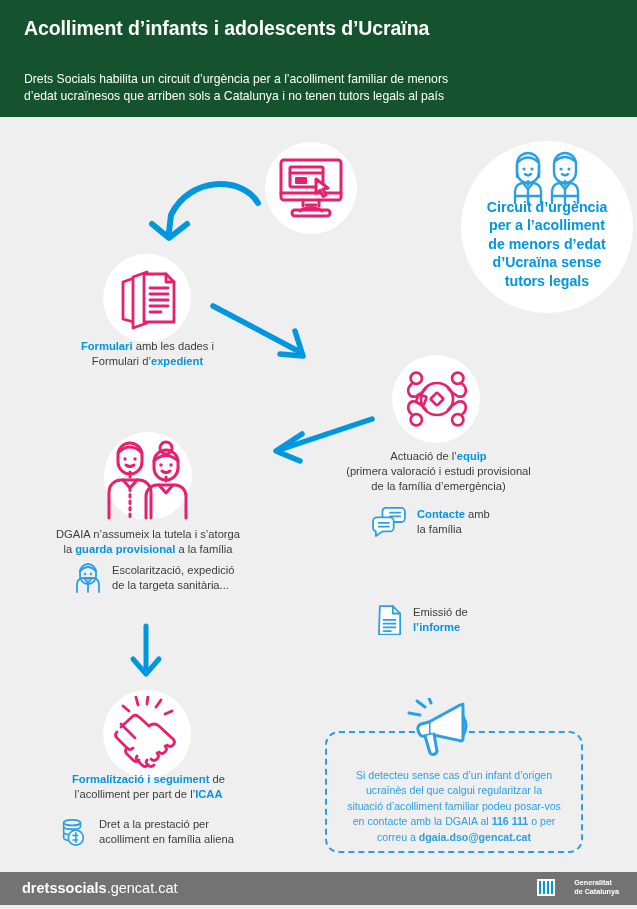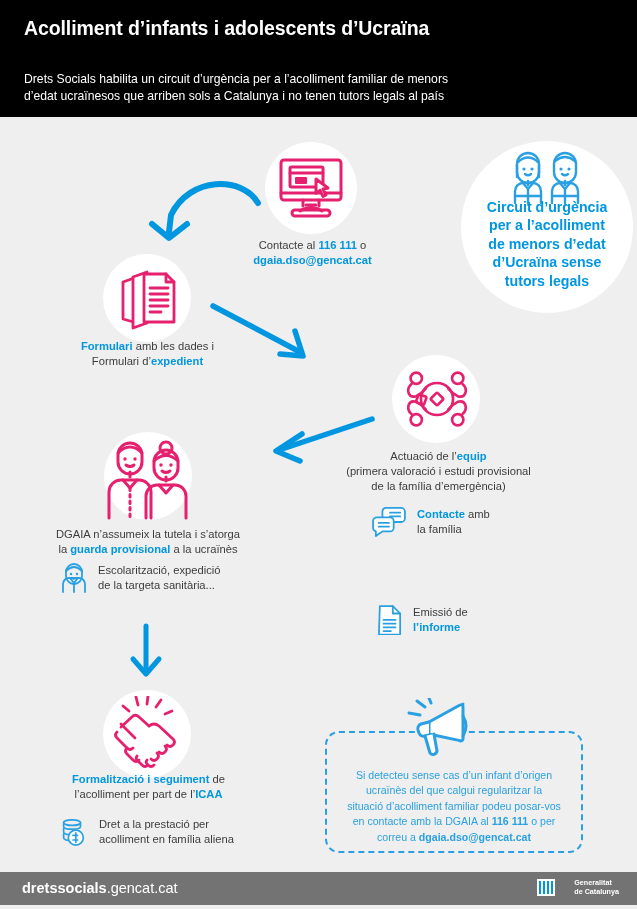--- a/index.html
+++ b/index.html
@@ -9,21 +9,21 @@
     font-family:"Liberation Sans", sans-serif;
     position:relative;
     overflow:hidden;
     color:#3c3c3b;
   }
   .page{position:relative;width:637px;height:909px;}
 
   
   .header{
     position:absolute;left:0;top:0;width:637px;height:117px;
-    background:#000000;
+    background:#14532d;
   }
   .header-title{
     position:absolute;left:24px;top:16px;width:520px;
     font-size:19.5px;font-weight:bold;color:#ffffff;line-height:1.26;
     letter-spacing:-0.1px;
   }
   .header-sub{
     position:absolute;left:24px;top:71px;width:510px;
     font-size:12.2px;color:#ffffff;line-height:1.42;font-weight:normal;
   }
@@ -147,24 +147,20 @@
       <rect x="12" y="12" width="33" height="20" rx="1.5"></rect>
       <path d="M12 18 h33"></path>
       <rect x="17" y="22" width="12" height="7" rx="1" fill="#e6206e" stroke="none"></rect>
       <path d="M38 24 l12 9 l-5 1 l3 6 l-3 1.4 l-3 -6 l-4 3 z" fill="#ffffff"></path>
       <path d="M25 45 v6 M41 45 v6"></path>
       <path d="M22 56 q11 -7 22 0"></path>
       <rect x="14" y="55" width="38" height="6" rx="3"></rect>
       <path d="M28 50 h10"></path>
     </svg>
   </div>
-  <div class="cap" style="left:225px;top:238px;width:175px;">
-    <span>Contacte al </span><b>116 111</b><span> o</span><br>
-    <b>dgaia.dso@gencat.cat</b>
-  </div>
 
   <div style="position:absolute;left:140px;top:170px;">
     <svg width="130" height="100" viewBox="0 0 130 100" fill="none" stroke="#0096e0" stroke-width="6" stroke-linecap="round" stroke-linejoin="round">
       <path d="M118 33 C102 6, 50 6, 31 45 L29 62"></path>
       <path d="M12 54 L29 68 L47 54"></path>
     </svg>
   </div>
 
   <div class="circle" style="left:103px;top:254px;width:88px;height:88px;"></div>
   <div style="position:absolute;left:117px;top:266px;">
@@ -241,24 +237,24 @@
       <circle cx="57" cy="31" r="1.7" fill="#e6206e" stroke="none"></circle>
       <circle cx="67" cy="31" r="1.7" fill="#e6206e" stroke="none"></circle>
       <path d="M58 37 q4 3 8 0"></path>
       <path d="M62 43 v4"></path>
       <path d="M42 84 v-22 a11 11 0 0 1 11 -11 h18 a11 11 0 0 1 11 11 v22"></path>
       <path d="M55 51 l7 8 l7 -8"></path>
     </svg>
   </div>
   <div class="cap" style="left:24px;top:527px;width:248px;">
     <span>DGAIA n’assumeix la tutela i s’atorga</span><br>
-    <span>la </span><b>guarda provisional</b><span> a la ucraïnès</span>
-  </div>
-
-  <div class="bullet" style="left:61px;top:563px;">
+    <span>la </span><b>guarda provisional</b><span> a la família</span>
+  </div>
+
+  <div class="bullet" style="left:75px;top:563px;">
     <span>
       <svg width="26" height="30" viewBox="0 0 26 30" fill="none" stroke="#2aa0e2" stroke-width="1.8" stroke-linecap="round" stroke-linejoin="round">
         <path d="M5 9 a8 8 0 0 1 16 0 v4 a8 8 0 0 1 -16 0 z"></path>
         <path d="M5 8 q8 -8 16 0"></path>
         <circle cx="10" cy="11" r="1.2" fill="#2aa0e2" stroke="none"></circle>
         <circle cx="16" cy="11" r="1.2" fill="#2aa0e2" stroke="none"></circle>
         <path d="M11 15 q2 1.6 4 0"></path>
         <path d="M2 29 v-8 a6 6 0 0 1 6 -6 h10 a6 6 0 0 1 6 6 v8"></path>
         <path d="M9 15 l4 5 l4 -5"></path>
         <path d="M13 20 v9"></path>

